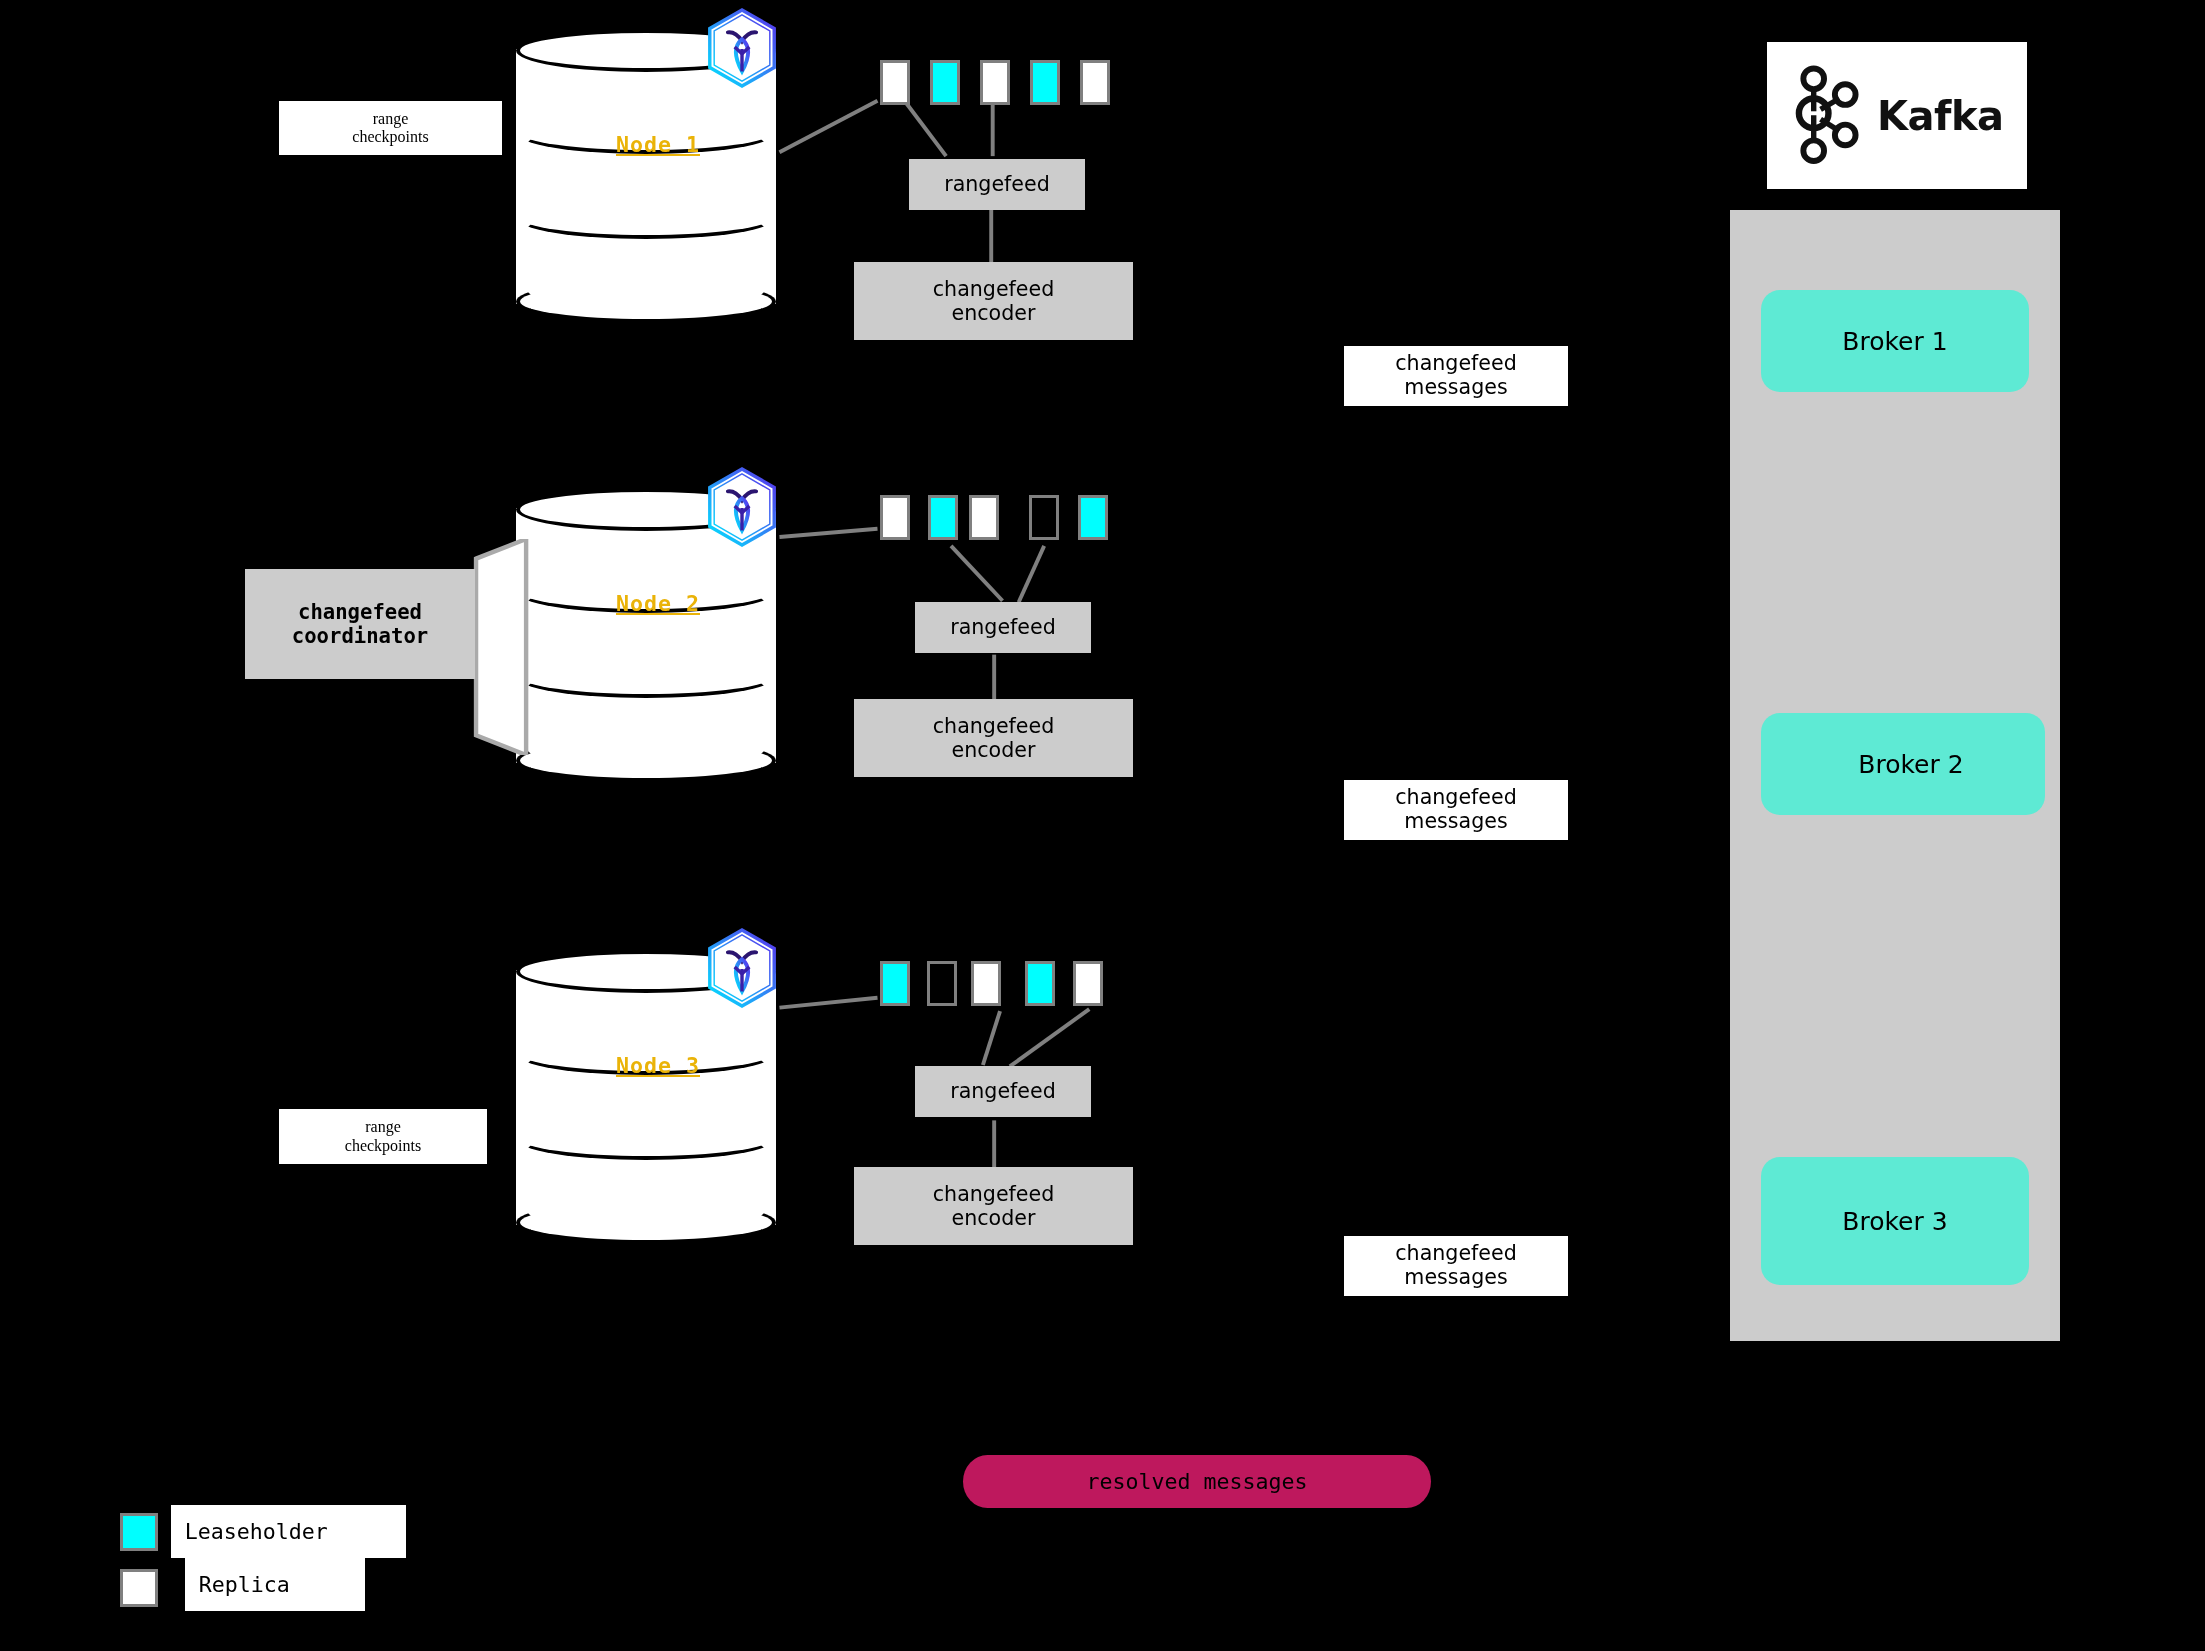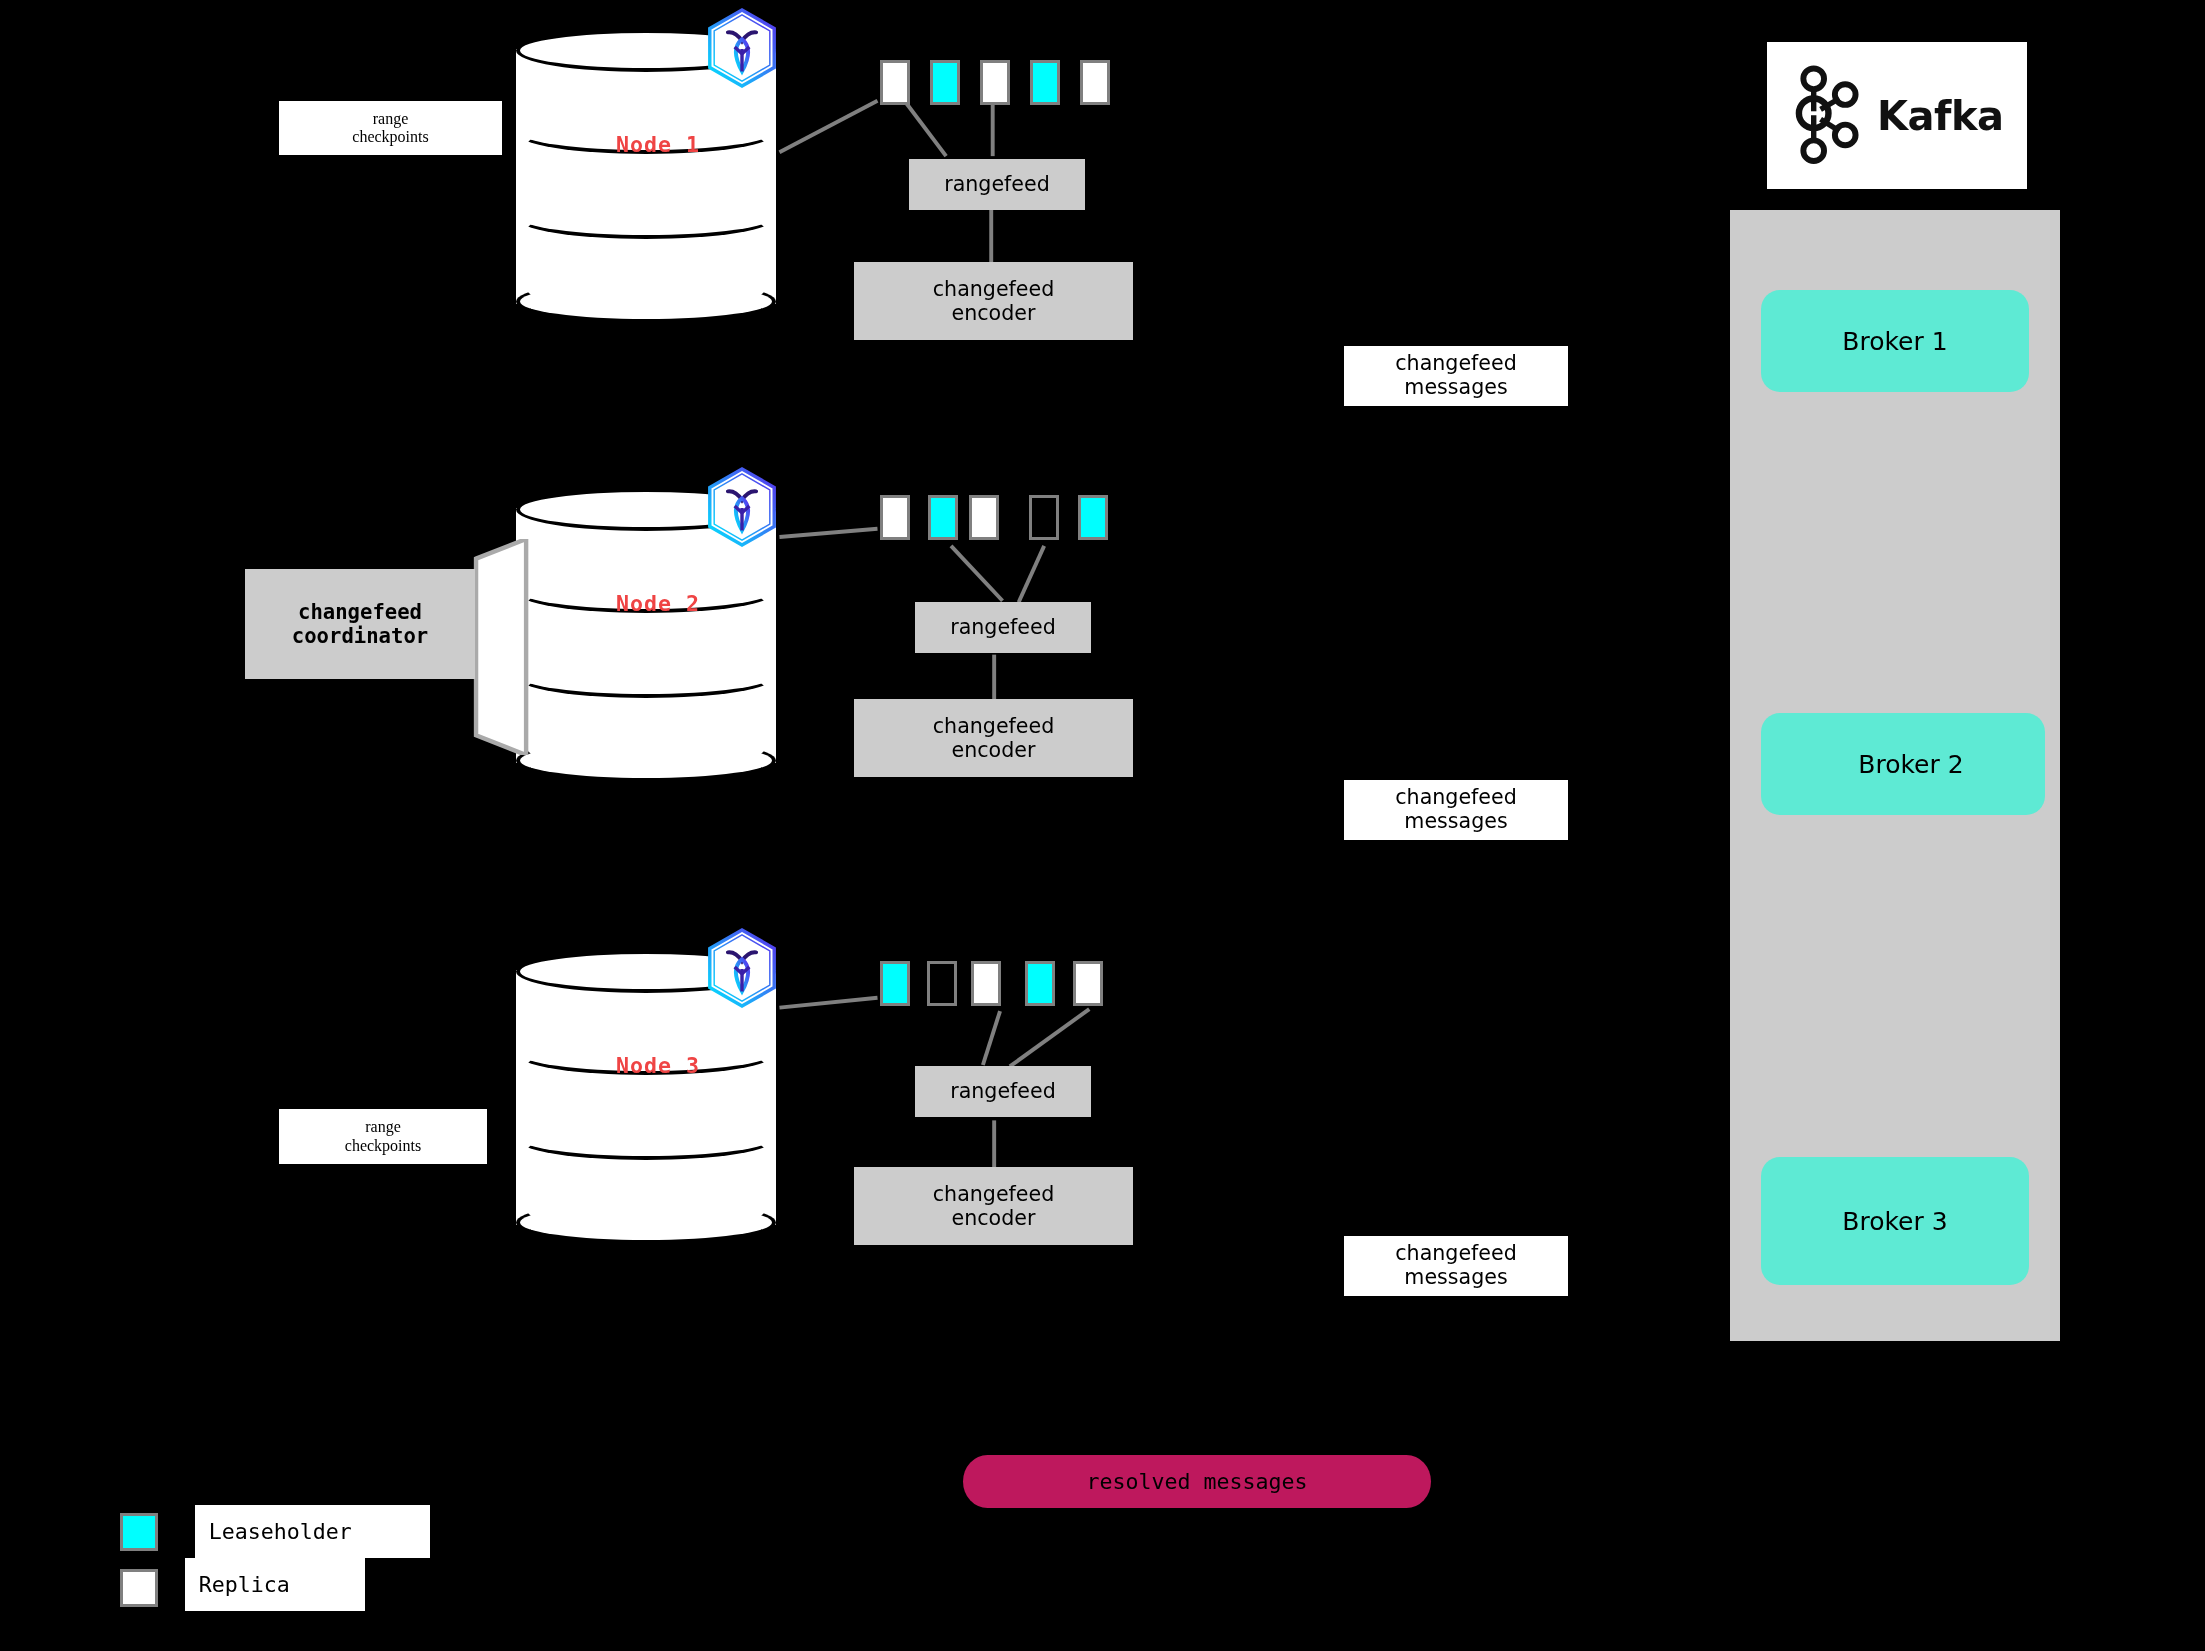--- a/index.html
+++ b/index.html
@@ -17,21 +17,21 @@
   .cyl .bot{position:absolute;left:0;top:251px;width:260px;height:43px;
       background:#fff;border-radius:50%;border:4.4px solid #000;box-sizing:border-box;
       border-top-color:transparent;}
   .cyl .ring{position:absolute;left:0;width:260px;height:43px;
       border:4.4px solid transparent;border-bottom-color:#000;border-radius:50%;
       box-sizing:border-box;}
   .cyl .mask{position:absolute;left:0;top:21.6px;width:260px;height:251px;
       background:#fff;}
   .cyl-label{position:absolute;width:284px;text-align:center;
       font-family:"DejaVu Sans Mono",monospace;font-weight:bold;
-      font-size:21.6px;color:#ef4444;letter-spacing:1px;}
+      font-size:21.6px;color:#eab308;letter-spacing:1px;text-decoration:underline;}
 
   
   .hexbadge{position:absolute;width:74px;height:82px;}
 
   
   .rng{position:absolute;width:30px;height:45px;border:3.4px solid #808080;
        box-sizing:border-box;}
   .rng.rep{background:#fff;}
   .rng.lease{background:#0ff;}
   .rng.empty{background:transparent;}
@@ -268,19 +268,19 @@
 
   <div class="kpanel" style="left:1730px;top:210px;width:330px;height:1131px;"></div>
 
   <div class="broker" style="left:1761px;top:290px;width:268px;height:102px;">Broker 1</div>
   <div class="broker" style="left:1761px;top:713px;width:268px;height:102px;padding-left:16px;">Broker 2</div>
   <div class="broker" style="left:1761px;top:1157px;width:268px;height:128px;">Broker 3</div>
 
   <div class="pill" style="left:963px;top:1455px;width:468px;height:53px;">resolved messages</div>
 
   <div class="legend-sw" style="left:120px;top:1513px;background:#0ff;"></div>
-  <div class="legend-lab" style="left:195px;top:1505px;width:221px;height:53px;">Leaseholder</div>
+  <div class="legend-lab" style="left:171px;top:1505px;width:221px;height:53px;">Leaseholder</div>
 
   <div class="legend-sw" style="left:120px;top:1569px;background:#fff;"></div>
   <div class="legend-lab" style="left:185px;top:1558px;width:166px;height:53px;">Replica</div>
 
 </div>
 
 
 </body></html>

